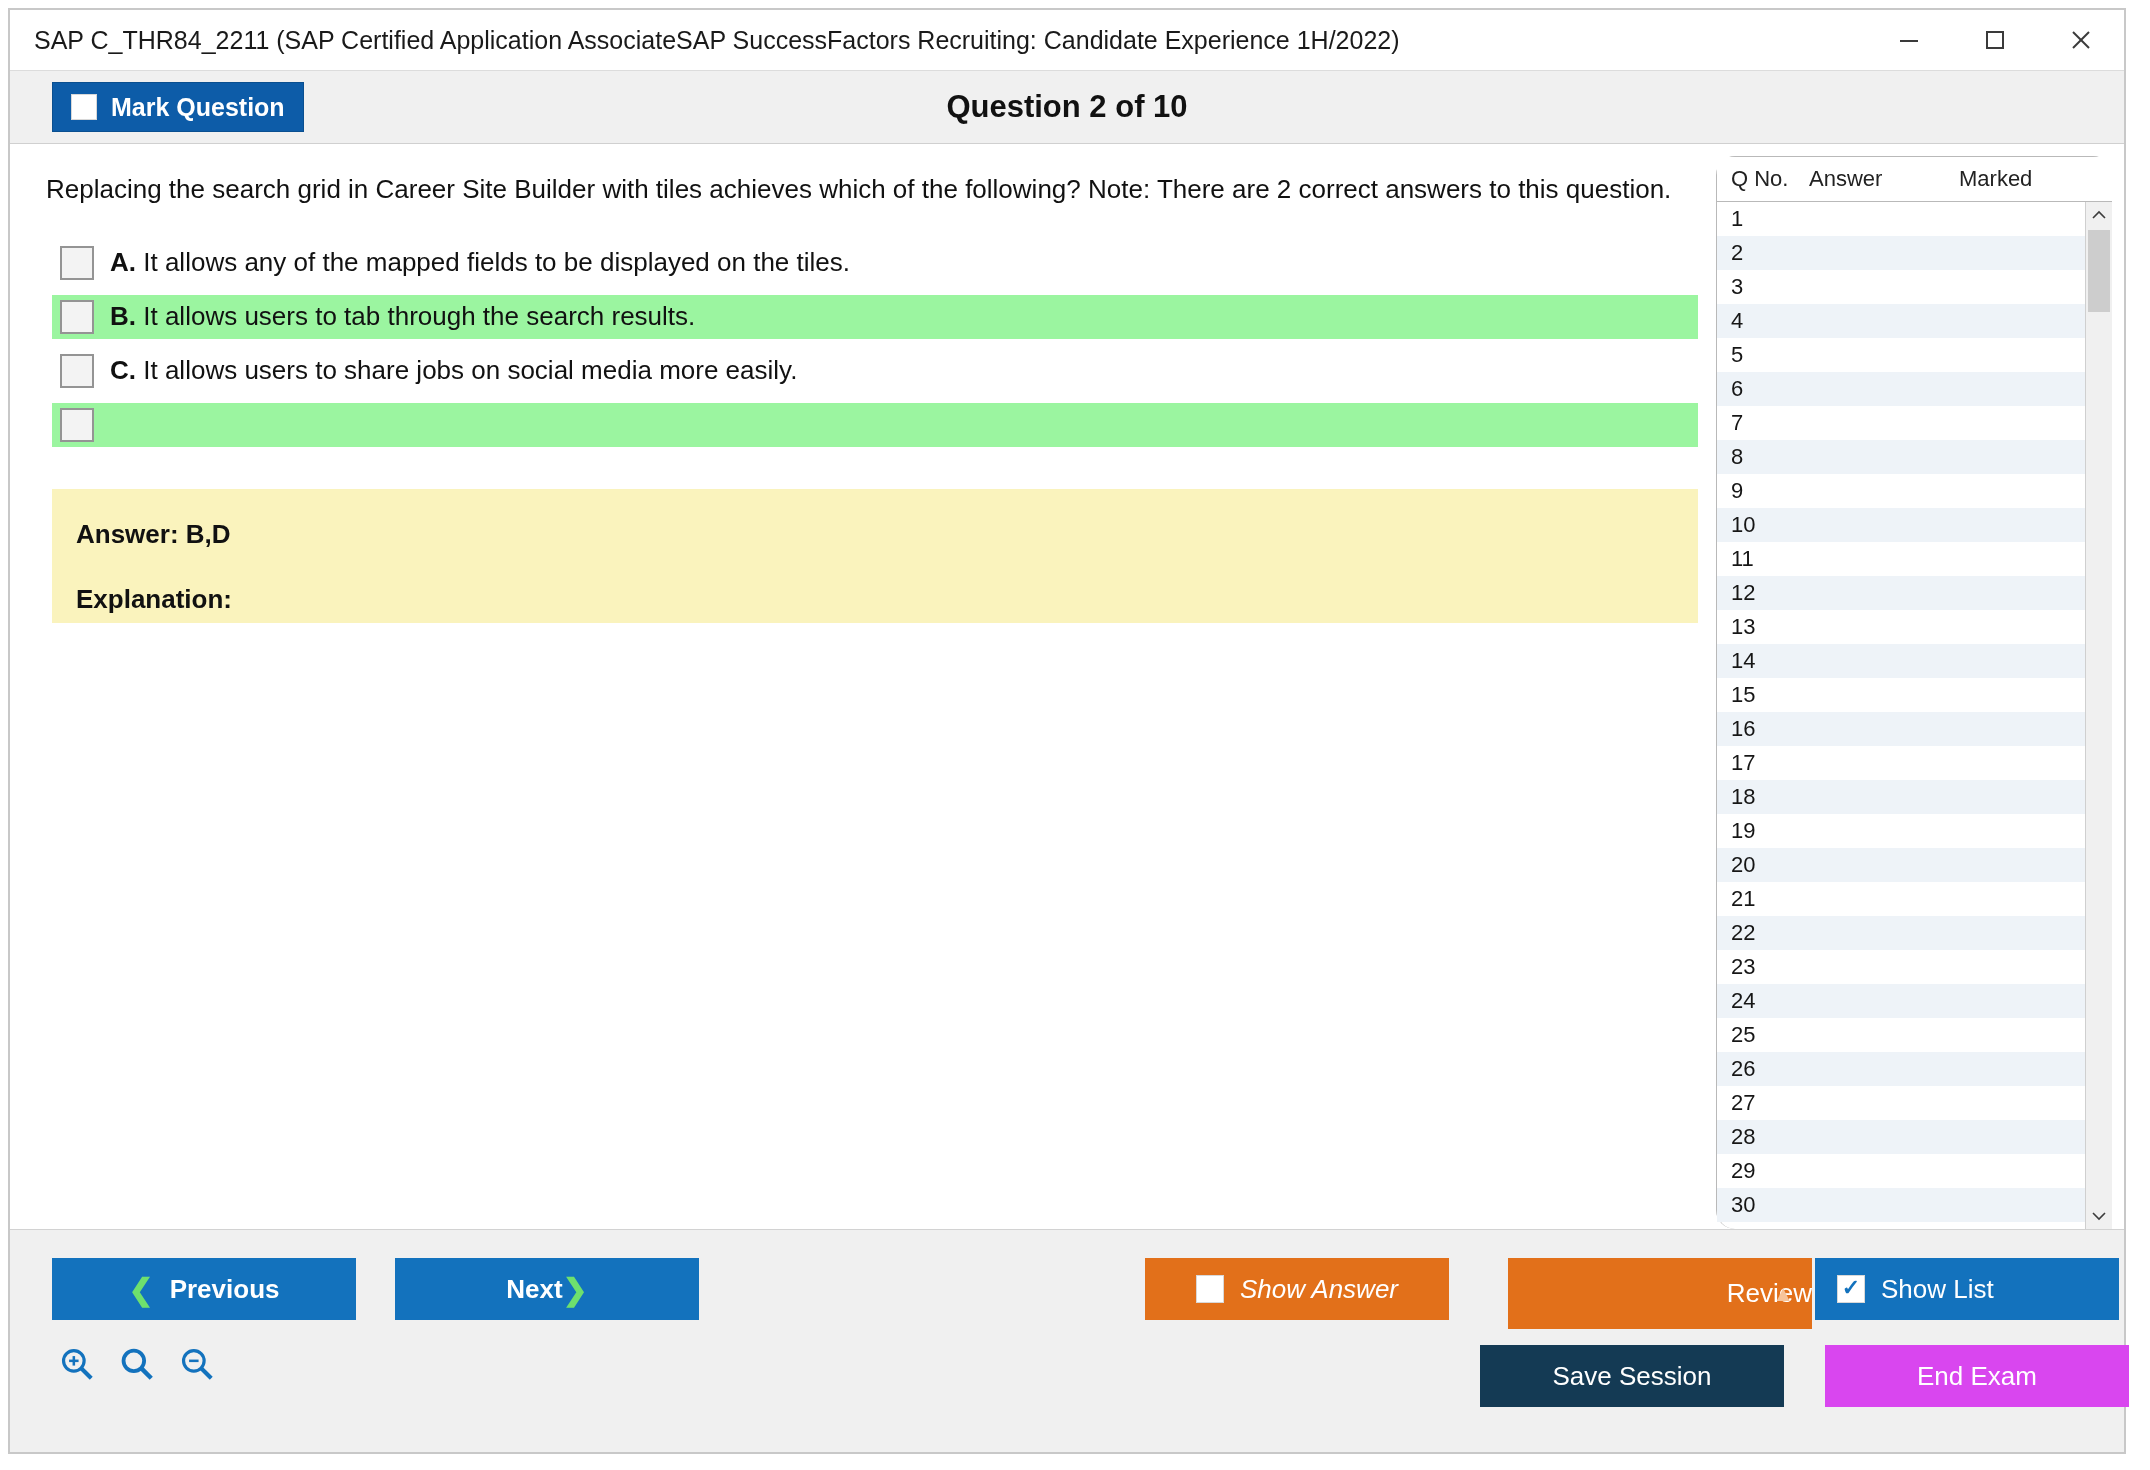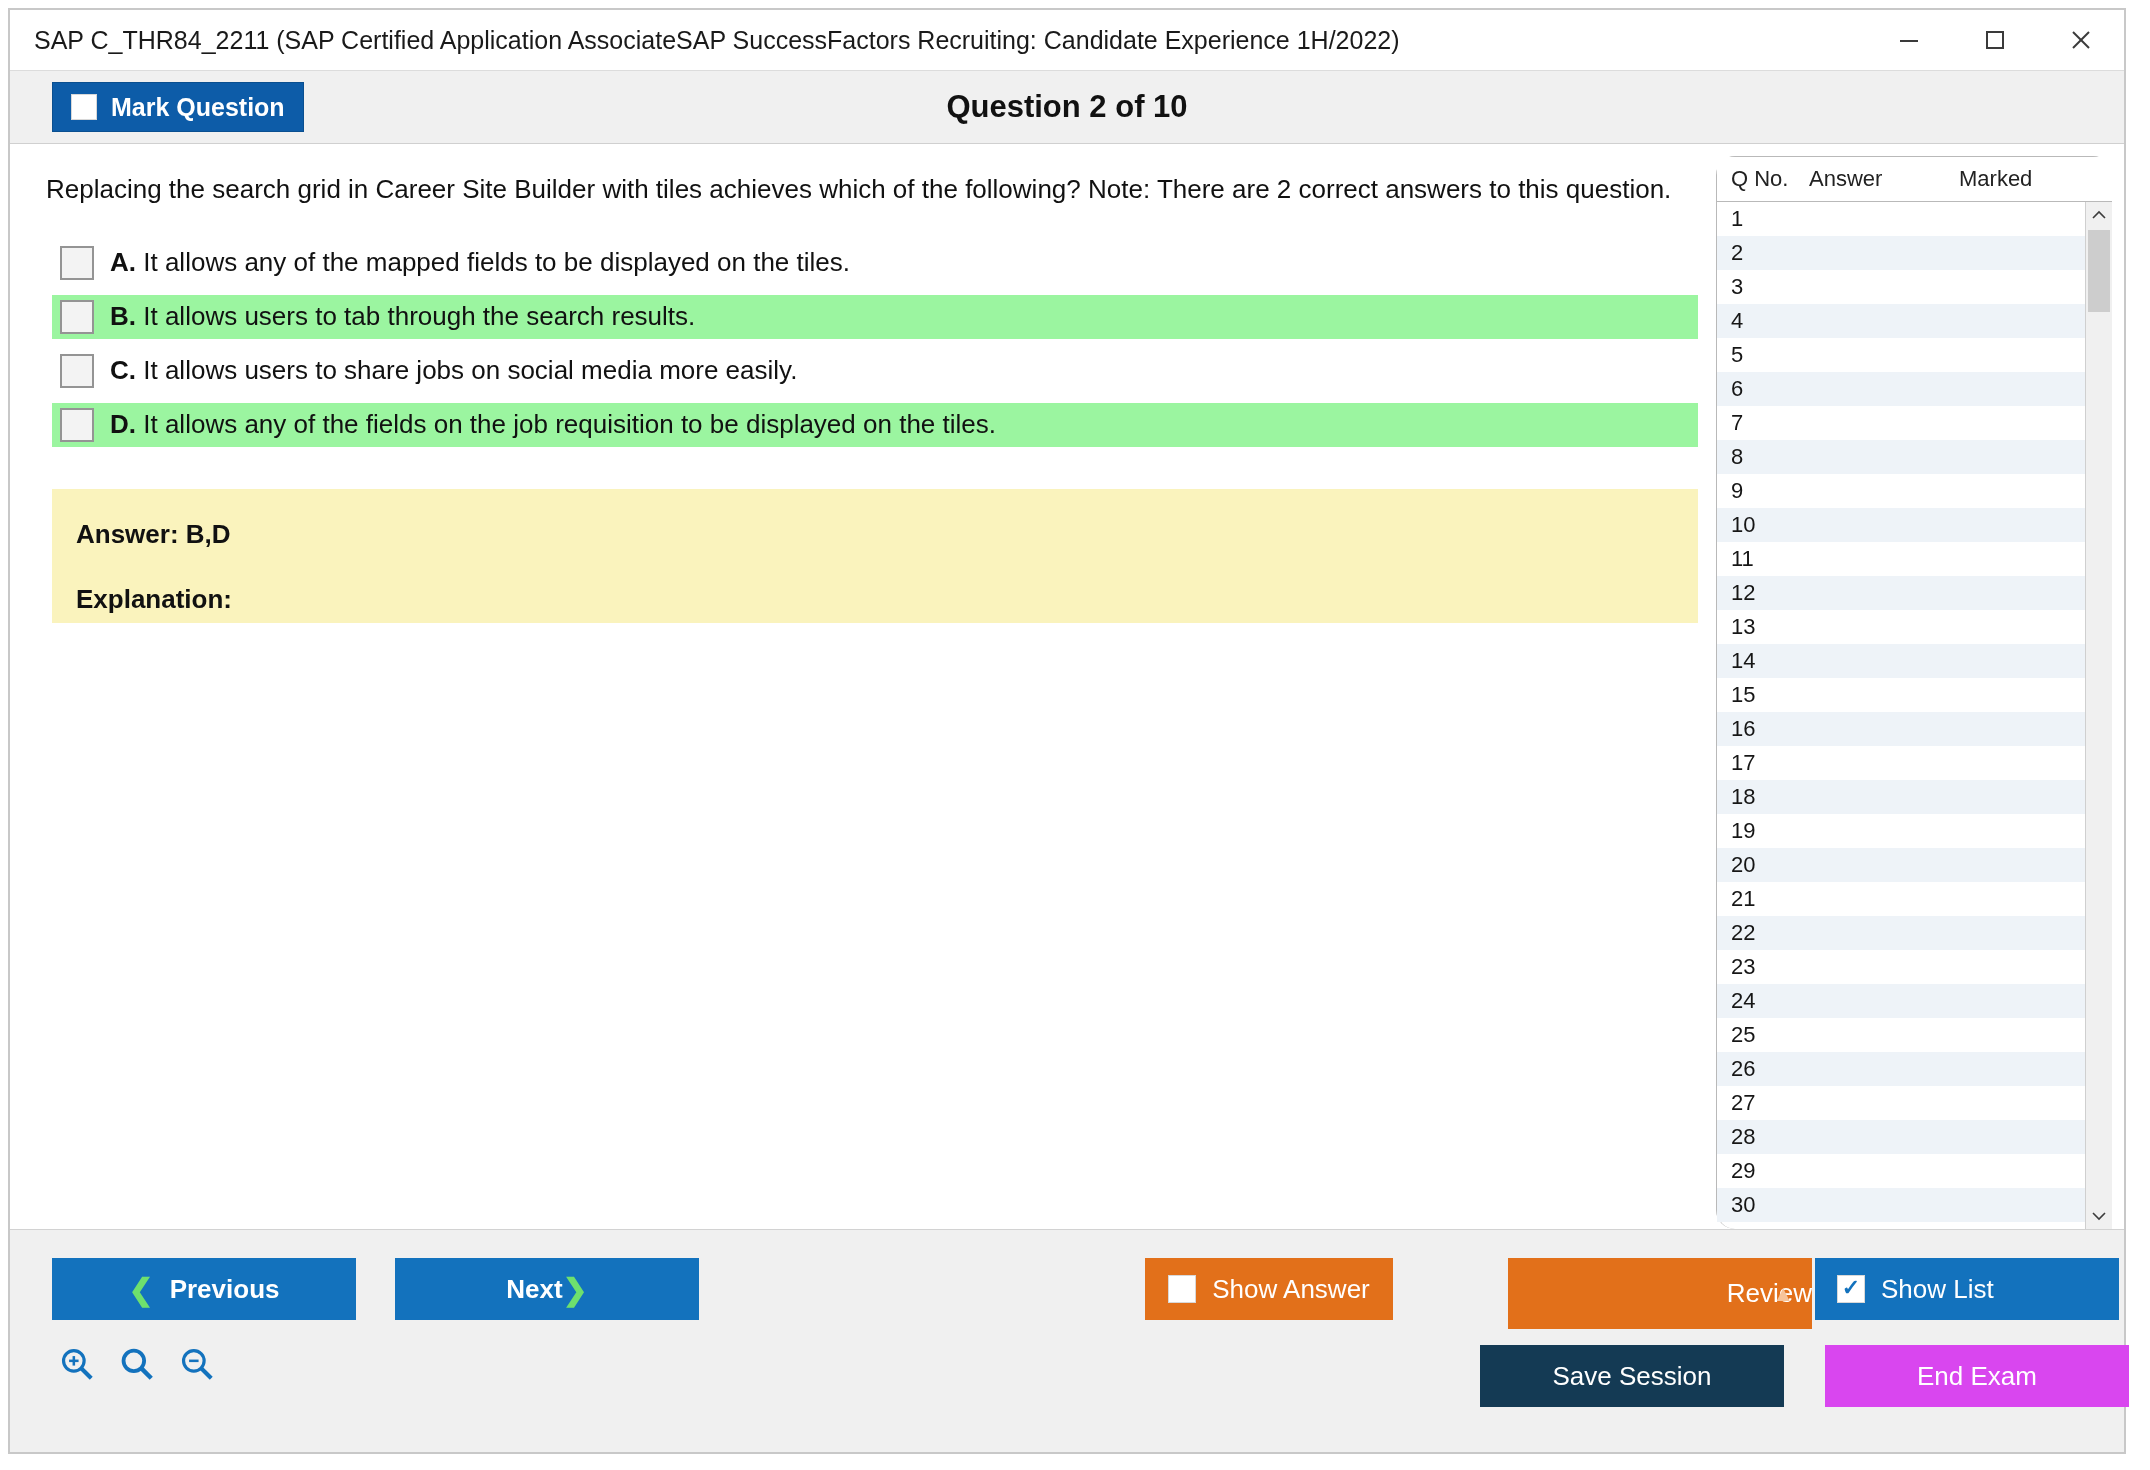--- a/index.html
+++ b/index.html
@@ -257,24 +257,25 @@
     gap: 16px;
   }
   .btn-next {
     left: 385px; top: 28px;
     width: 304px; height: 62px;
     background: #1372bd;
   }
   .chev { color: #6ee06e; font-size: 30px; font-weight: bold; }
   .btn-show-answer {
     left: 1135px; top: 28px;
-    width: 248px; height: 62px;
+    width: 304px; height: 62px;
     background: #e2701a;
     gap: 16px;
     font-weight: normal;
+    font-style: italic;
   }
   .sa-box {
     width: 26px; height: 26px;
     background: #ffffff; border: 1px solid #d8d8d8;
   }
   .btn-review {
     left: 1470px; top: 28px;
     width: 304px; height: 71px;
     background: #e2701a;
     font-weight: normal;
@@ -393,24 +394,20 @@
         <div class="option-row">
           <span class="opt-check"></span>
           <span class="opt-label">
             <span class="opt-letter">C.</span>
             <span>It allows users to share jobs on social media more easily.</span>
           </span>
         </div>
 
         <div class="option-row correct">
           <span class="opt-check"></span>
-          <span class="opt-label">
-            <span class="opt-letter">D.</span>
-            <span>It allows any of the fields on the job requisition to be displayed on the tiles.</span>
-          </span>
         </div>
 
       </div>
 
       <div class="answer-box">
         <div class="answer-line">Answer: B,D</div>
         <div class="answer-line">Explanation:</div>
       </div>
     </div>
 

